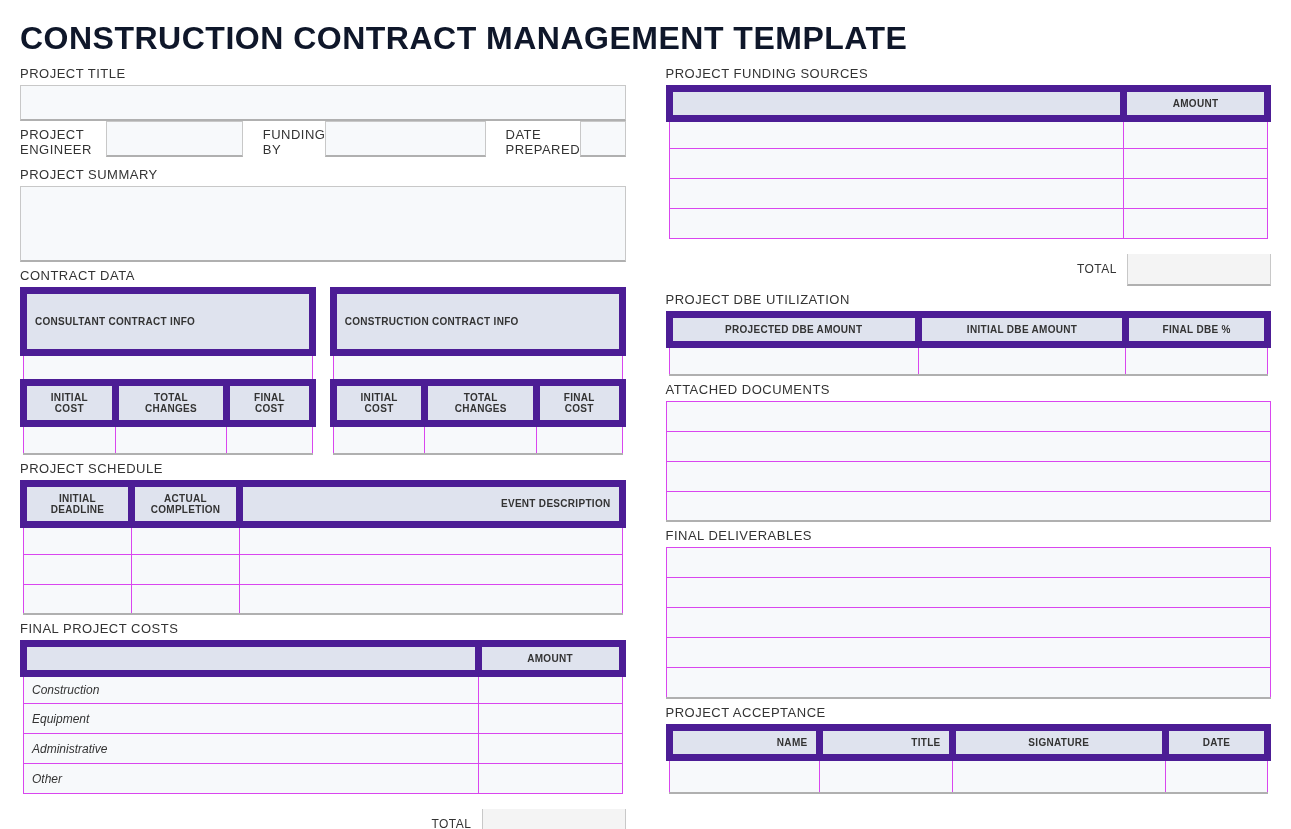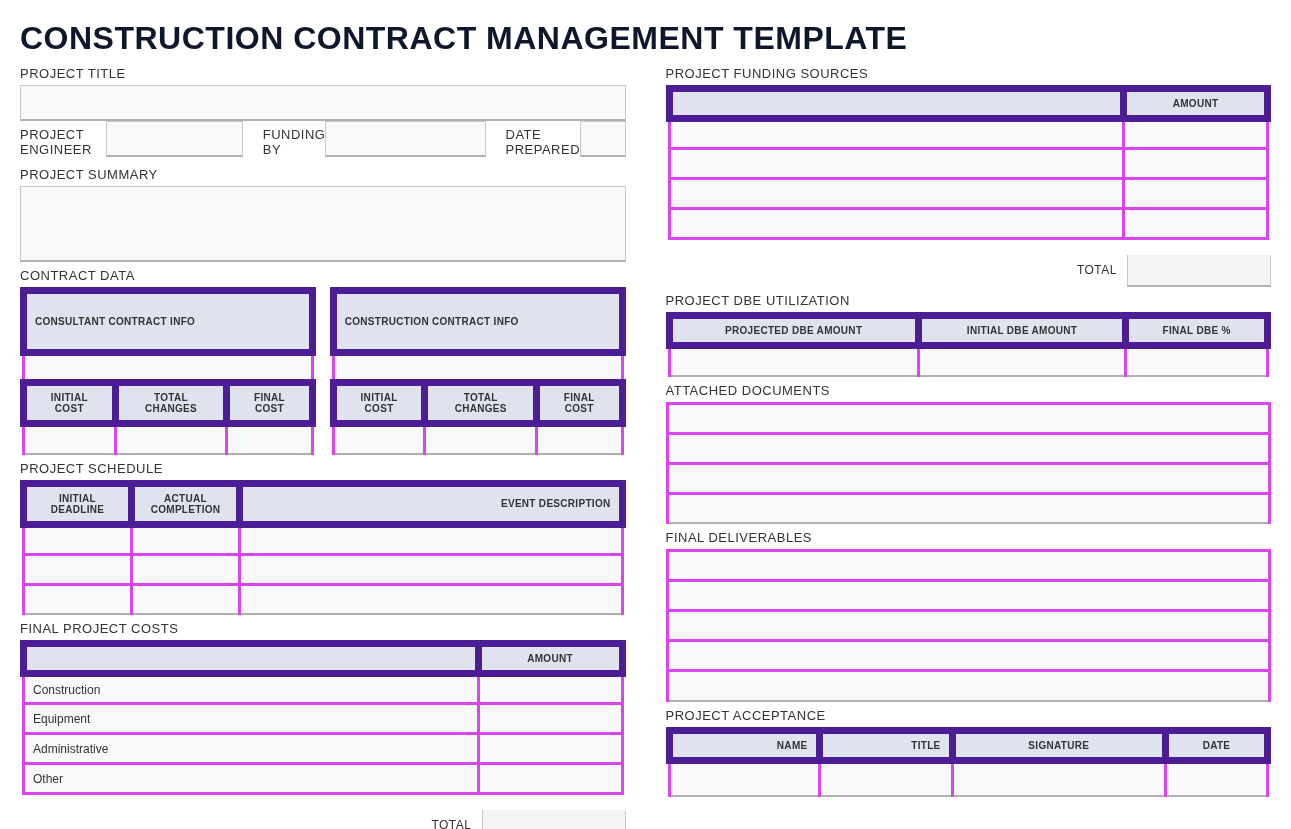--- a/index.html
+++ b/index.html
@@ -51,25 +51,26 @@
     background: #dfe3ee;
     border: 7px solid #4c1d95;
     padding: 6px 8px;
     font-weight: bold;
     text-align: center;
     font-size: 10px;
     letter-spacing: 0.3px;
   }
   th.left { text-align: right; }
   td {
-    border: 3px solid #d946ef;
+    border: 1px solid #d946ef;
     background: #f7f9fb;
     height: 30px;
     padding: 4px 8px;
     font-size: 12px;
+    font-style: italic;
   }
   td.label-cell {
     background: #f7f9fb;
     font-size: 12px;
     text-align: left;
   }
   .contract-pair { display: flex; gap: 14px; }
   .contract-pair > div { flex: 1; }
   .contract-title-row th {
     text-align: left;

